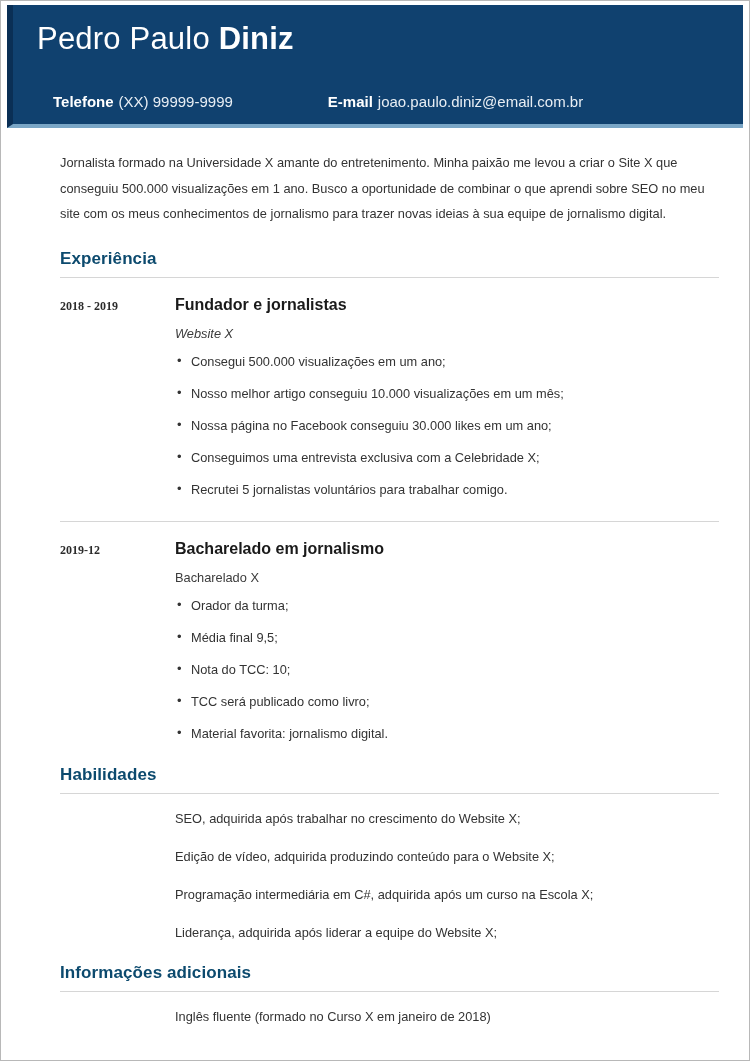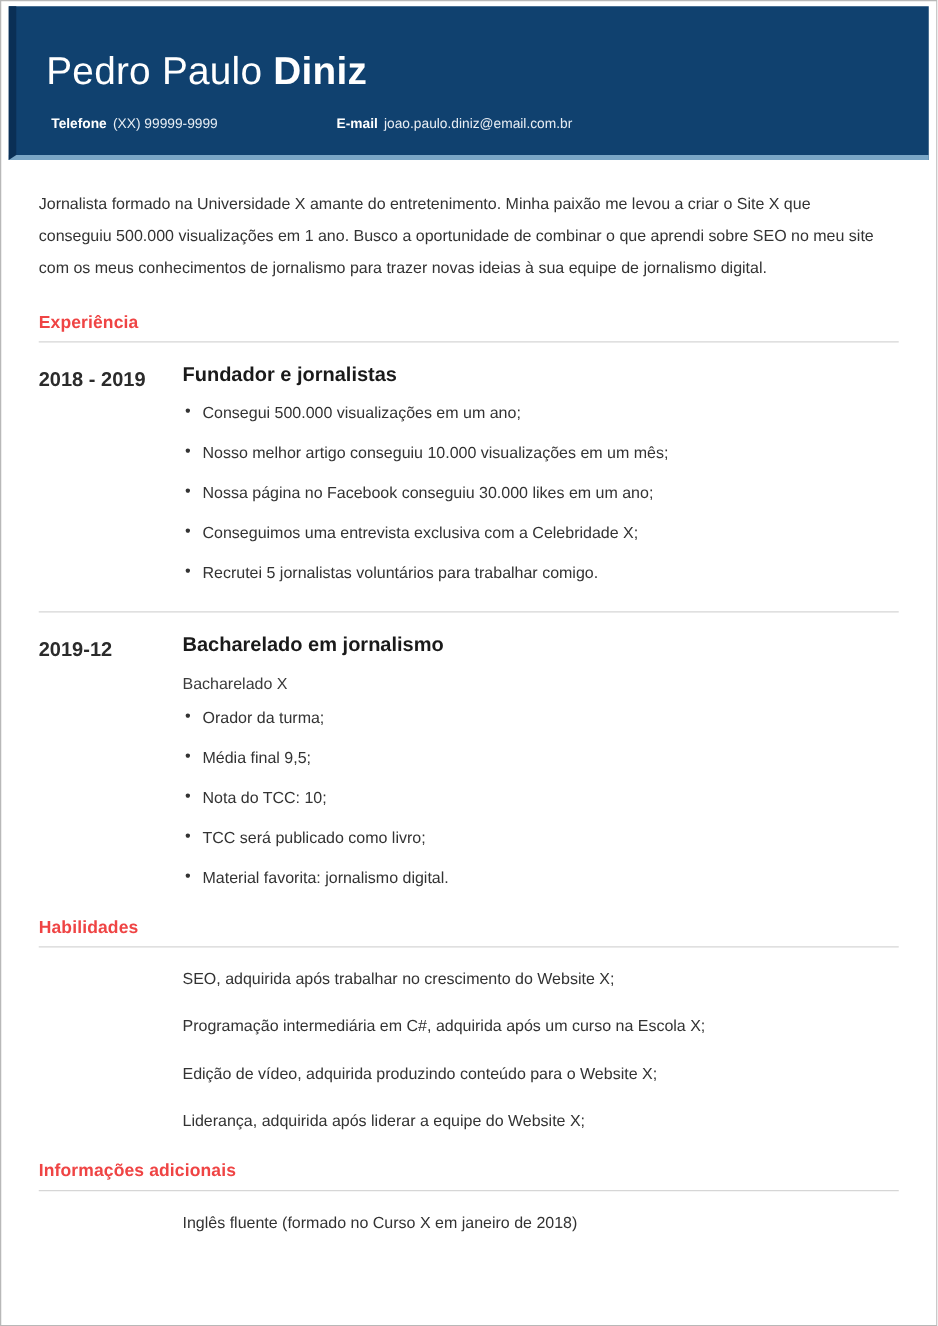--- a/index.html
+++ b/index.html
@@ -33,35 +33,35 @@
     border-bottom: 4px solid #7aa6c6;
   }
   .header-inner {
     padding: 0 24px;
     height: 100%;
     position: relative;
   }
   .name {
     position: absolute;
     left: 24px;
-    top: 34px;
+    top: 16px;
     color: #ffffff;
     font-size: 31px;
     letter-spacing: 0.2px;
     font-weight: 400;
     white-space: nowrap;
   }
   .name .last {
     font-weight: 700;
   }
   .contact-row {
     position: absolute;
-    left: 28px;
+    left: 40px;
     top: 88px;
-    font-size: 11px;
+    font-size: 15px;
     color: #ffffff;
     white-space: nowrap;
   }
   .contact-item {
     display: inline-block;
   }
   .contact-item.email {
     margin-left: 95px;
   }
   .contact-label {
@@ -70,61 +70,63 @@
   }
   .contact-value {
     font-weight: 400;
     color: #e8eef4;
     margin-left: 5px;
   }
 
   
   .body {
     padding: 0 30px 0 30px;
+    margin-left: 29px;
   }
 
   .summary {
     margin-top: 22px;
     font-size: 12.8px;
     color: #333333;
     line-height: 2.0;
     text-align: left;
     max-width: 672px;
   }
 
   .section {
     margin-top: 22px;
   }
   .section-title {
-    font-size: 14px;
-    font-weight: 700;
-    color: #ef4444;
+    font-size: 17px;
+    font-weight: 700;
+    color: #0c4a6e;
     padding-bottom: 8px;
     letter-spacing: 0.1px;
   }
   .section-rule {
     height: 1px;
     background: #d6d6d6;
     width: 100%;
     margin-bottom: 16px;
   }
 
   .entry {
     display: flex;
     align-items: flex-start;
     margin-bottom: 4px;
   }
   .entry-date {
     width: 115px;
     flex: 0 0 115px;
-    font-size: 16px;
+    font-size: 12px;
     font-weight: 700;
     color: #2b2b2b;
     padding-top: 4px;
     line-height: 1.4;
+    font-family: Liberation Serif, serif;
   }
   .entry-main {
     flex: 1 1 auto;
     min-width: 0;
   }
   .entry-role {
     font-size: 16px;
     font-weight: 700;
     color: #1a1a1a;
     line-height: 1.35;
@@ -198,20 +200,21 @@
     <div class="summary">Jornalista formado na Universidade X amante do entretenimento. Minha paixão me levou a criar o Site X que conseguiu 500.000 visualizações em 1 ano. Busco a oportunidade de combinar o que aprendi sobre SEO no meu site com os meus conhecimentos de jornalismo para trazer novas ideias à sua equipe de jornalismo digital.</div>
 
     <div class="section">
       <div class="section-title">Experiência</div>
       <div class="section-rule"></div>
 
       <div class="entry">
         <div class="entry-date">2018 - 2019</div>
         <div class="entry-main">
           <div class="entry-role">Fundador e jornalistas</div>
+          <div class="entry-org italic">Website X</div>
           <ul class="bullets">
             <li>Consegui 500.000 visualizações em um ano;</li>
             <li>Nosso melhor artigo conseguiu 10.000 visualizações em um mês;</li>
             <li>Nossa página no Facebook conseguiu 30.000 likes em um ano;</li>
             <li>Conseguimos uma entrevista exclusiva com a Celebridade X;</li>
             <li>Recrutei 5 jornalistas voluntários para trabalhar comigo.</li>
           </ul>
         </div>
       </div>
     </div>
@@ -233,22 +236,22 @@
           </ul>
         </div>
       </div>
     </div>
 
     <div class="section">
       <div class="section-title">Habilidades</div>
       <div class="section-rule"></div>
       <ul class="plain-list">
         <li>SEO, adquirida após trabalhar no crescimento do Website X;</li>
+        <li>Edição de vídeo, adquirida produzindo conteúdo para o Website X;</li>
         <li>Programação intermediária em C#, adquirida após um curso na Escola X;</li>
-        <li>Edição de vídeo, adquirida produzindo conteúdo para o Website X;</li>
         <li>Liderança, adquirida após liderar a equipe do Website X;</li>
       </ul>
     </div>
 
     <div class="section">
       <div class="section-title">Informações adicionais</div>
       <div class="section-rule"></div>
       <ul class="plain-list">
         <li>Inglês fluente (formado no Curso X em janeiro de 2018)</li>
       </ul>

